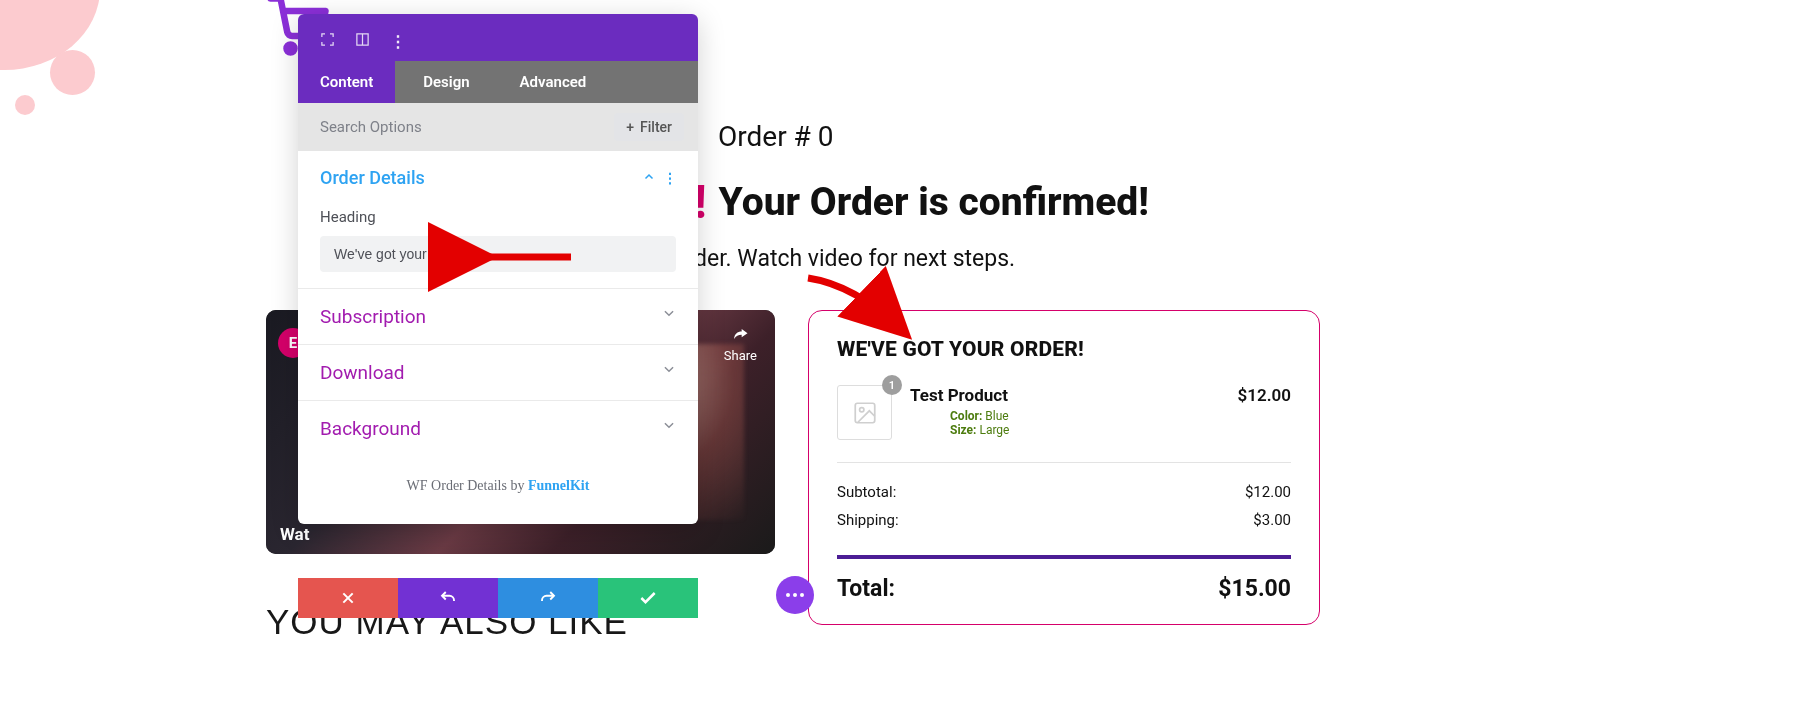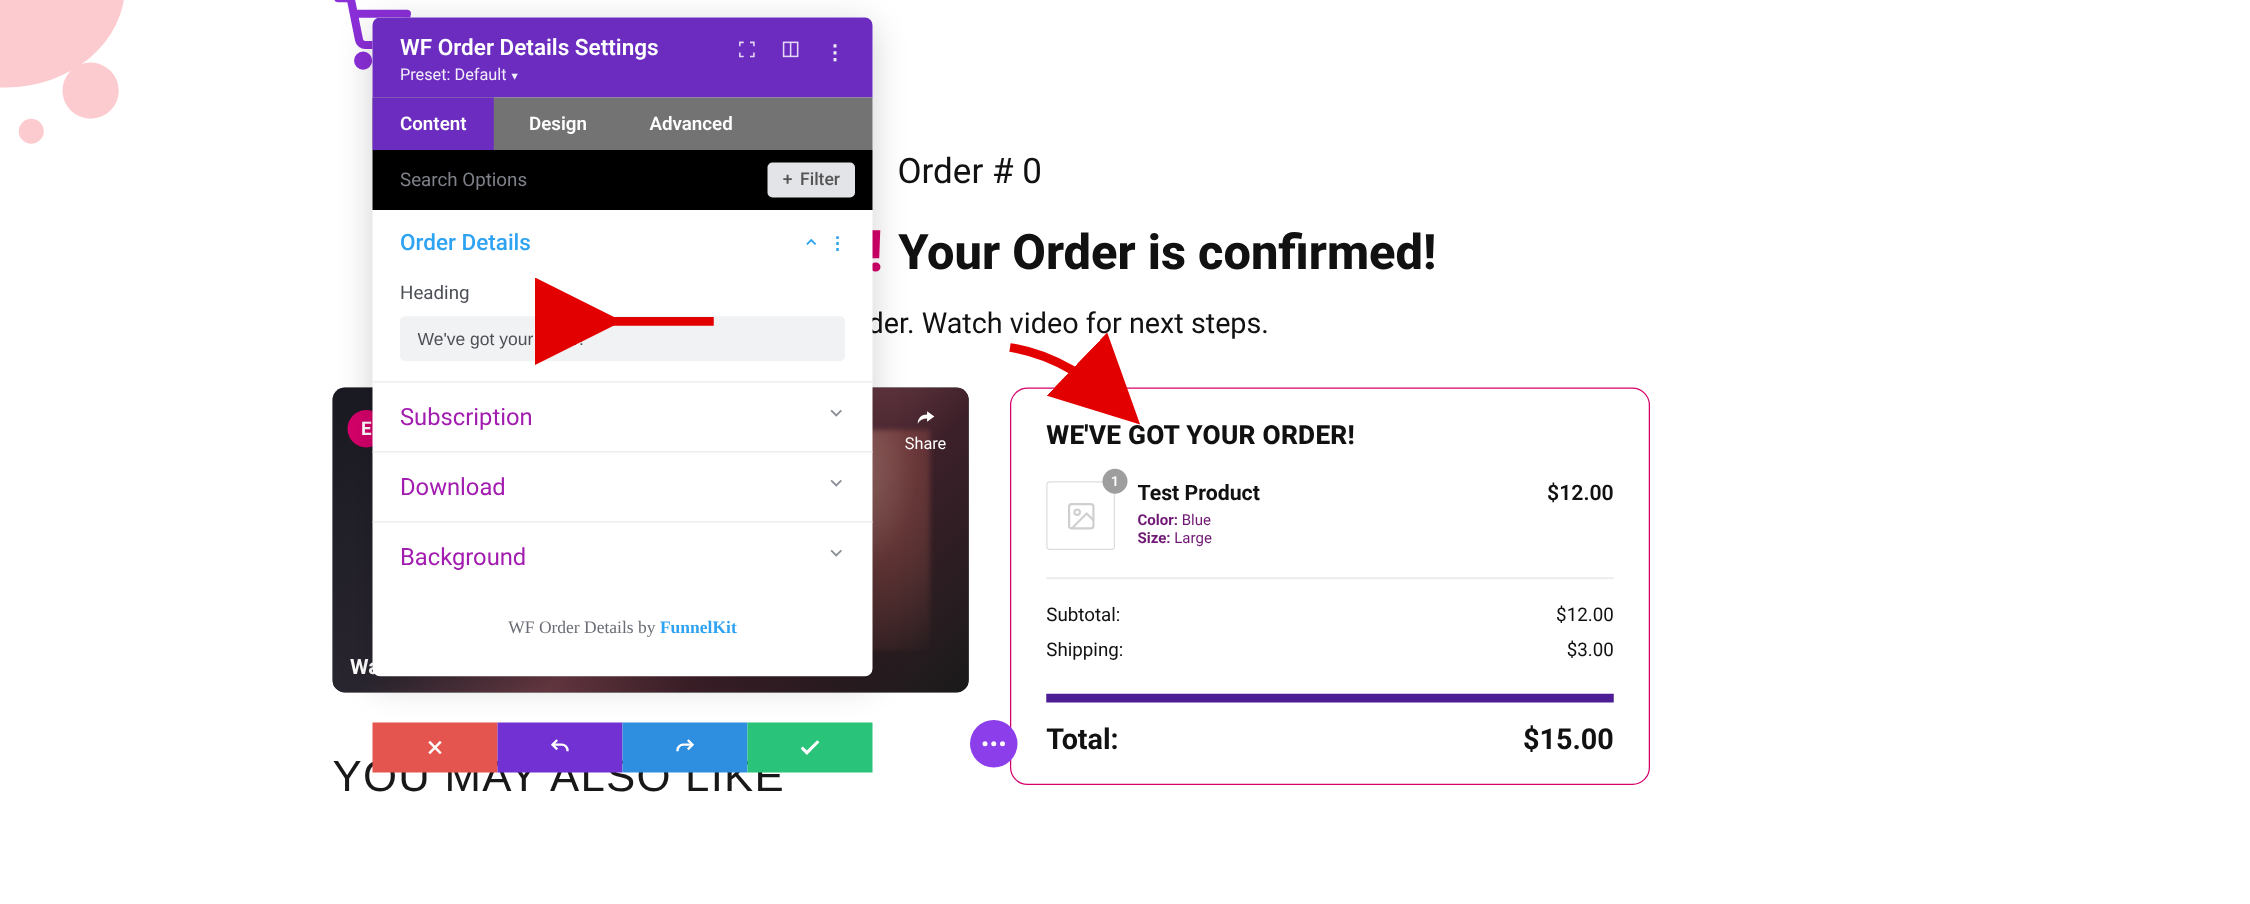--- a/index.html
+++ b/index.html
@@ -21,21 +21,21 @@
 .panel-title-wrap { color: #fff; }
 .panel-title { font-size: 18px; font-weight: 600; }
 .panel-preset { font-size: 13px; opacity: .92; margin-top: 4px; display: flex; align-items: center; gap: 4px; }
 .panel-preset .chev { font-size: 10px; display: inline-block; }
 .header-icons { display: flex; align-items: center; gap: 20px; margin-top: 4px; }
 .header-icons svg, .header-icons span { color: #fff; opacity: .9; }
 .tabs { background: #737373; display: flex; }
 .tab { padding: 12px 22px; color: #fff; font-size: 15px; font-weight: 600; cursor: pointer; }
 .tab.active { background: #6B2CBF; }
 .tab + .tab { margin-left: 6px; }
-.search-row { background: #000000; display: flex; align-items: center; justify-content: space-between; padding: 10px 14px 10px 22px; }
+.search-row { background: #e5e5e5; display: flex; align-items: center; justify-content: space-between; padding: 10px 14px 10px 22px; }
 .search-label { color: #7E8189; font-size: 15px; }
 .filter-btn { background: #E3E4E7; padding: 6px 12px; border-radius: 4px; display: flex; align-items: center; gap: 6px; color: #555; font-size: 14px; font-weight: 500; cursor: pointer; }
 .section { border-bottom: 1px solid #EAEAEA; padding: 0 22px; }
 .section-head { display: flex; justify-content: space-between; padding: 16px 0; cursor: pointer; }
 .section-title { font-size: 18px; color: #2EA3F2; font-weight: 500; }
 .section-title.collapsed-title { color: #a21caf; font-weight: 400; font-size: 19px; }
 .expand-ctrl { display: flex; align-items: center; gap: 8px; }
 .chev-up, .chev-down { color: #2EA3F2; font-size: 16px; }
 .triple { color: #2EA3F2; font-weight: 700; font-size: 14px; letter-spacing: -1px; }
 .section-body { padding: 0 0 16px 0; }
@@ -78,24 +78,24 @@
 
 .card { position: absolute; left: 808px; top: 310px; width: 512px; border: 1px solid #D5006A; border-radius: 14px; padding: 26px 28px 22px; z-index: 3; background: #fff; }
 .card-title { font-size: 21px; font-weight: 800; color: #111; letter-spacing: .2px; }
 .prod-row { display: flex; align-items: flex-start; margin-top: 24px; padding-bottom: 22px; border-bottom: 1px solid #E3E3E3; }
 .thumb-wrap { position: relative; margin-right: 18px; }
 .thumb { width: 55px; height: 55px; border: 1px solid #DDD; border-radius: 3px; display: flex; align-items: center; justify-content: center; background: #fff; }
 .thumb svg { opacity: .4; }
 .qty-badge { position: absolute; top: -10px; right: -10px; width: 20px; height: 20px; border-radius: 50%; background: #9E9E9E; color: #fff; font-size: 11px; display: flex; align-items: center; justify-content: center; font-weight: 600; }
 .prod-info { flex: 1; }
 .prod-name { font-weight: 700; font-size: 17px; color: #111; margin-bottom: 4px; }
-.prod-attr { font-size: 12px; color: #701a75; }
+.prod-attr { font-size: 12px; color: #4d7c0f; margin-left: 40px; }
 .prod-attr b { font-weight: 700; }
 .prod-price { font-size: 17px; font-weight: 600; color: #111; }
-.summary { margin-top: 20px; border-bottom: 7px solid #4c1d95; padding-bottom: 16px; }
+.summary { margin-top: 20px; border-bottom: 4px solid #4c1d95; padding-bottom: 16px; }
 .sum-row { display: flex; justify-content: space-between; font-size: 15px; color: #111; margin-bottom: 10px; }
 .total-row { display: flex; justify-content: space-between; font-size: 23px; font-weight: 700; color: #111; margin-top: 16px; }
 
 
 .arrow { position: absolute; z-index: 10; }
 .arrow svg { overflow: visible; }
 </style>
 </head>
 <body>
 
@@ -122,27 +122,20 @@
       </svg>
     <span>Share</span>
   </div>
   <div class="wat">Wat</div>
 </div>
 
 <div class="you-may">YOU MAY ALSO LIKE</div>
 
 <div class="panel">
   <div class="panel-header">
-    <div class="panel-title-wrap">
-      <div class="panel-title">WF Order Details Settings</div>
-      <div class="panel-preset">
-        <span>Preset: Default</span>
-          <span class="chev">▾</span>
-      </div>
-    </div>
     <div class="header-icons">
       <span><svg width="15" height="15" viewBox="0 0 24 24" fill="none" stroke="#fff" stroke-width="2">
             <path d="M3 8V3h5M21 8V3h-5M3 16v5h5M21 16v5h-5"></path>
           </svg></span>
       <span><svg width="15" height="15" viewBox="0 0 24 24" fill="none" stroke="#fff" stroke-width="2">
             <rect x="3" y="3" width="18" height="18"></rect>
             <line x1="12" y1="3" x2="12" y2="21"></line>
           </svg></span>
       <span style="font-size:16px;font-weight:700;">⋮</span>
     </div>

